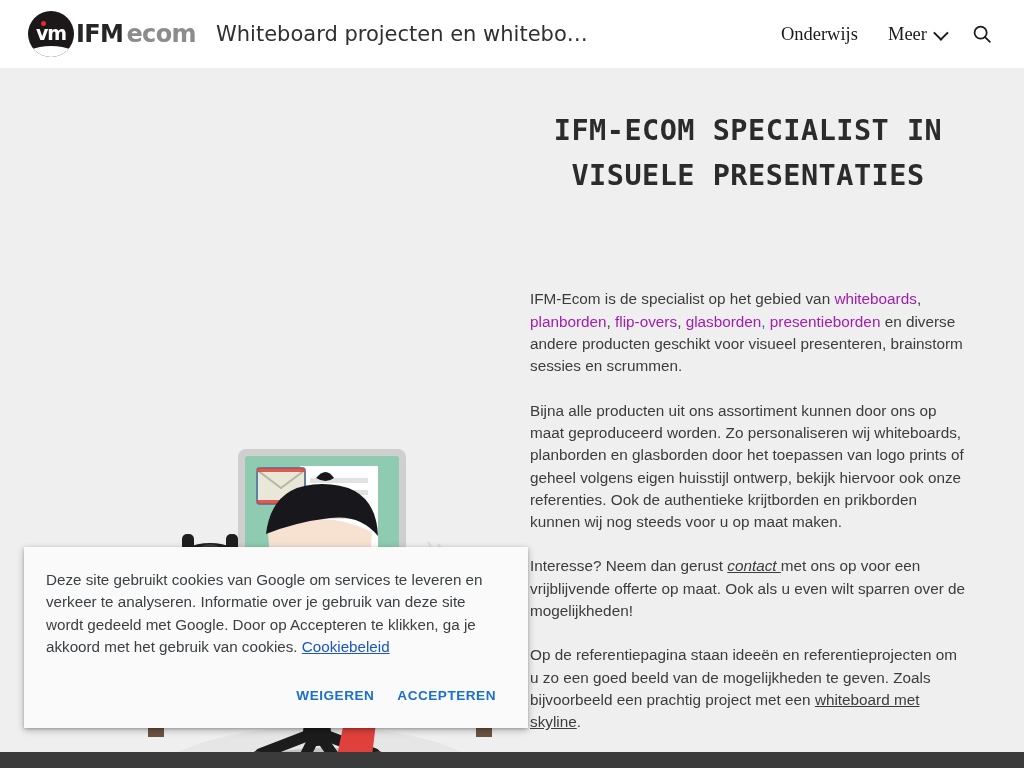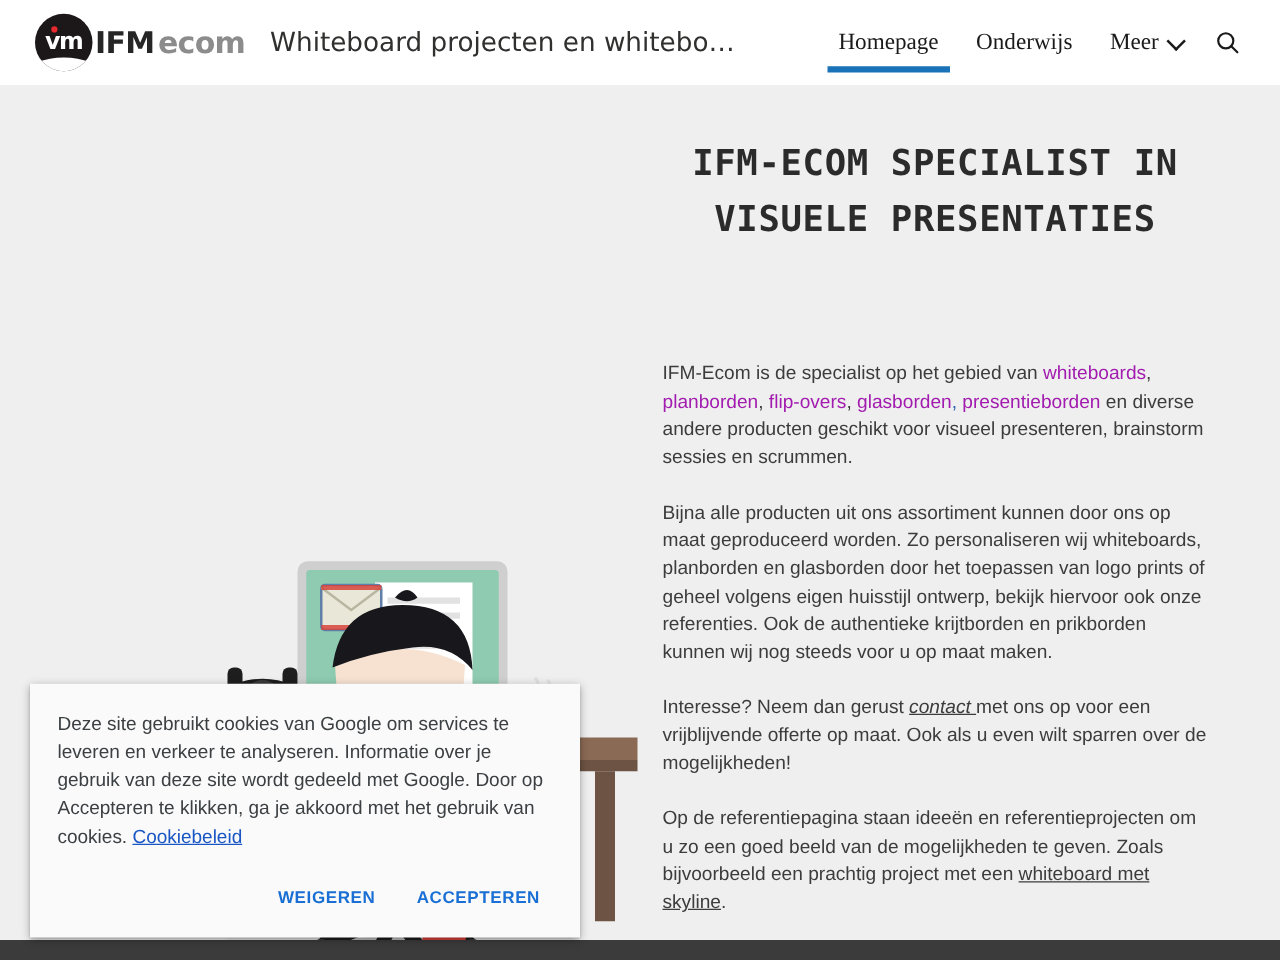--- a/index.html
+++ b/index.html
@@ -232,21 +232,21 @@
   }
   .soc-li { background: #0a76a8; }
   .soc-fb { background: #4a64b3; }
   .soc-yt { background: #e8322b; }
 
   
   .cookie-banner {
     position: absolute;
     left: 24px;
     top: 547px;
-    width: 440px;
+    width: 504px;
     background: #fafafa;
     box-shadow: 0 2px 7px rgba(0,0,0,0.30), 0 1px 2px rgba(0,0,0,0.16);
     box-sizing: border-box;
     padding: 22px 22px 8px 22px;
     z-index: 20;
   }
   .cookie-text {
     font-family: "Liberation Sans", sans-serif;
     font-size: 15.2px;
     line-height: 22.4px;
@@ -255,21 +255,21 @@
   }
   .cookie-link {
     color: #1a56c4;
     text-decoration: underline;
     cursor: pointer;
   }
   .cookie-actions {
     display: flex;
     justify-content: flex-end;
     align-items: flex-start;
-    gap: 13px;
+    gap: 3px;
     margin-top: 20px;
     padding-bottom: 8px;
   }
   .cookie-btn {
     background: transparent;
     border: none;
     color: #1a6fd4;
     font-family: "Liberation Sans", sans-serif;
     font-weight: bold;
     font-size: 13.6px;
@@ -305,24 +305,20 @@
       </div>
       <div class="brand-word">
         <span class="ifm">IFM</span><span class="ecom">ecom</span>
       </div>
     </div>
 
     <div class="site-title">Whiteboard projecten en whitebo…</div>
 
     <div class="nav">
 
-      <div class="nav-item active">
-        <span>Homepage</span>
-        <span class="underline"></span>
-      </div>
 
       <div class="nav-item">
         <span>Onderwijs</span>
 
       </div>
 
       <div class="nav-item">
         <span>Meer</span>
         <span class="chev"></span>
 

